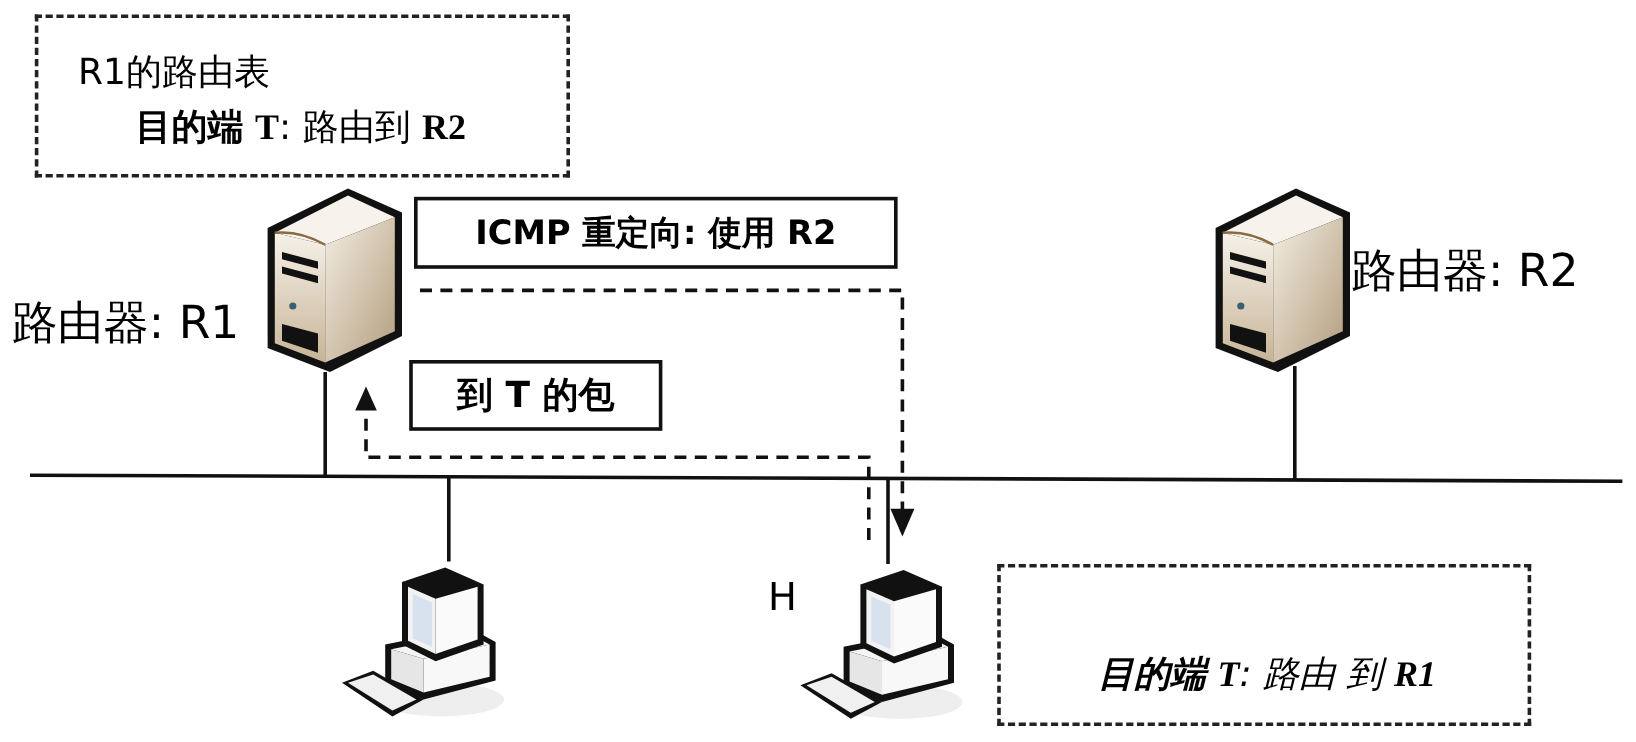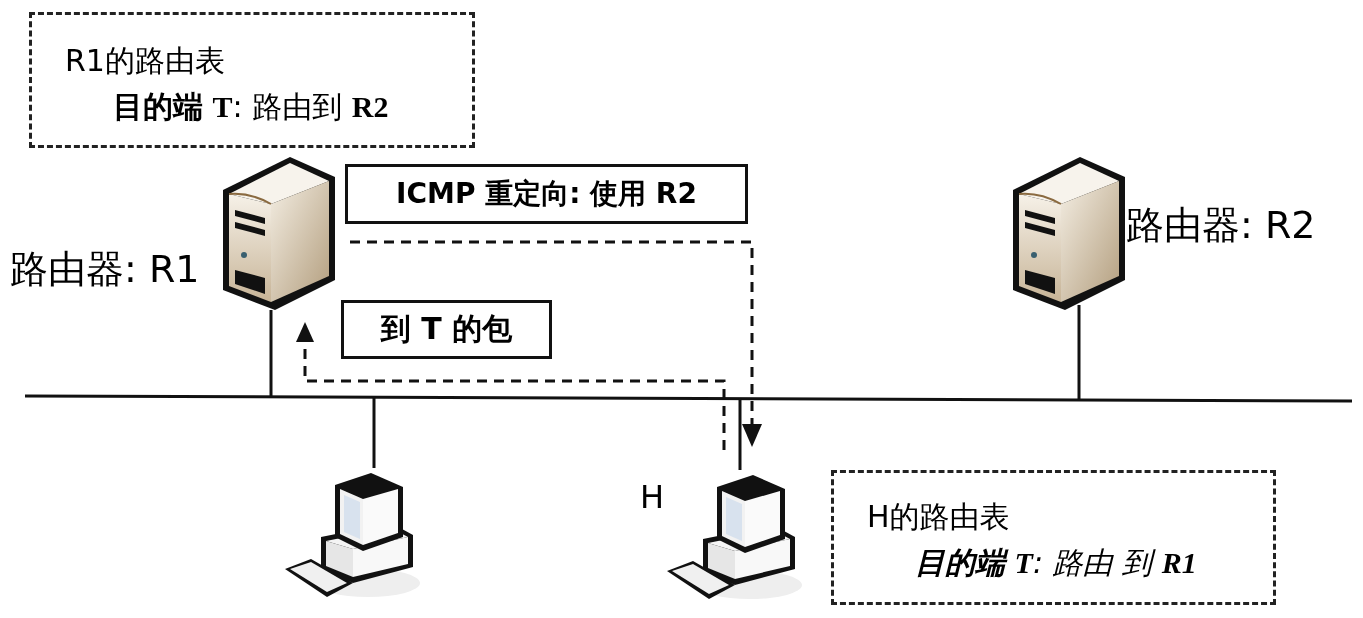--- a/index.html
+++ b/index.html
@@ -41,21 +41,20 @@
   <div class="abs tbl-title" style="left:33px;top:28px;">R1的路由表</div>
   <div class="abs tbl-row" style="left:33px;top:72px;">
     <b>目的端</b>
     <span class="serif-b">T</span><span>:</span>
     <span>路由到</span>
     <span class="serif-b">R2</span>
   </div>
 </div>
 
 <div class="dashbox" style="left:831px;top:470px;width:445px;height:135px;">
-  <div class="abs tbl-title" style="left:33px;top:26px;">H的路由表</div>
   <div class="abs tbl-row" style="left:33px;top:70px;font-style:italic;">
     <b>目的端</b>
     <span class="serif-b">T</span><span>:</span>
     <span>路由 到</span>
     <span class="serif-b">R1</span>
   </div>
 </div>
 
 <div class="solidbox" style="left:345px;top:164px;width:403px;height:60px;font-size:28px;">
   <span>ICMP 重定向: 使用 R2</span>

